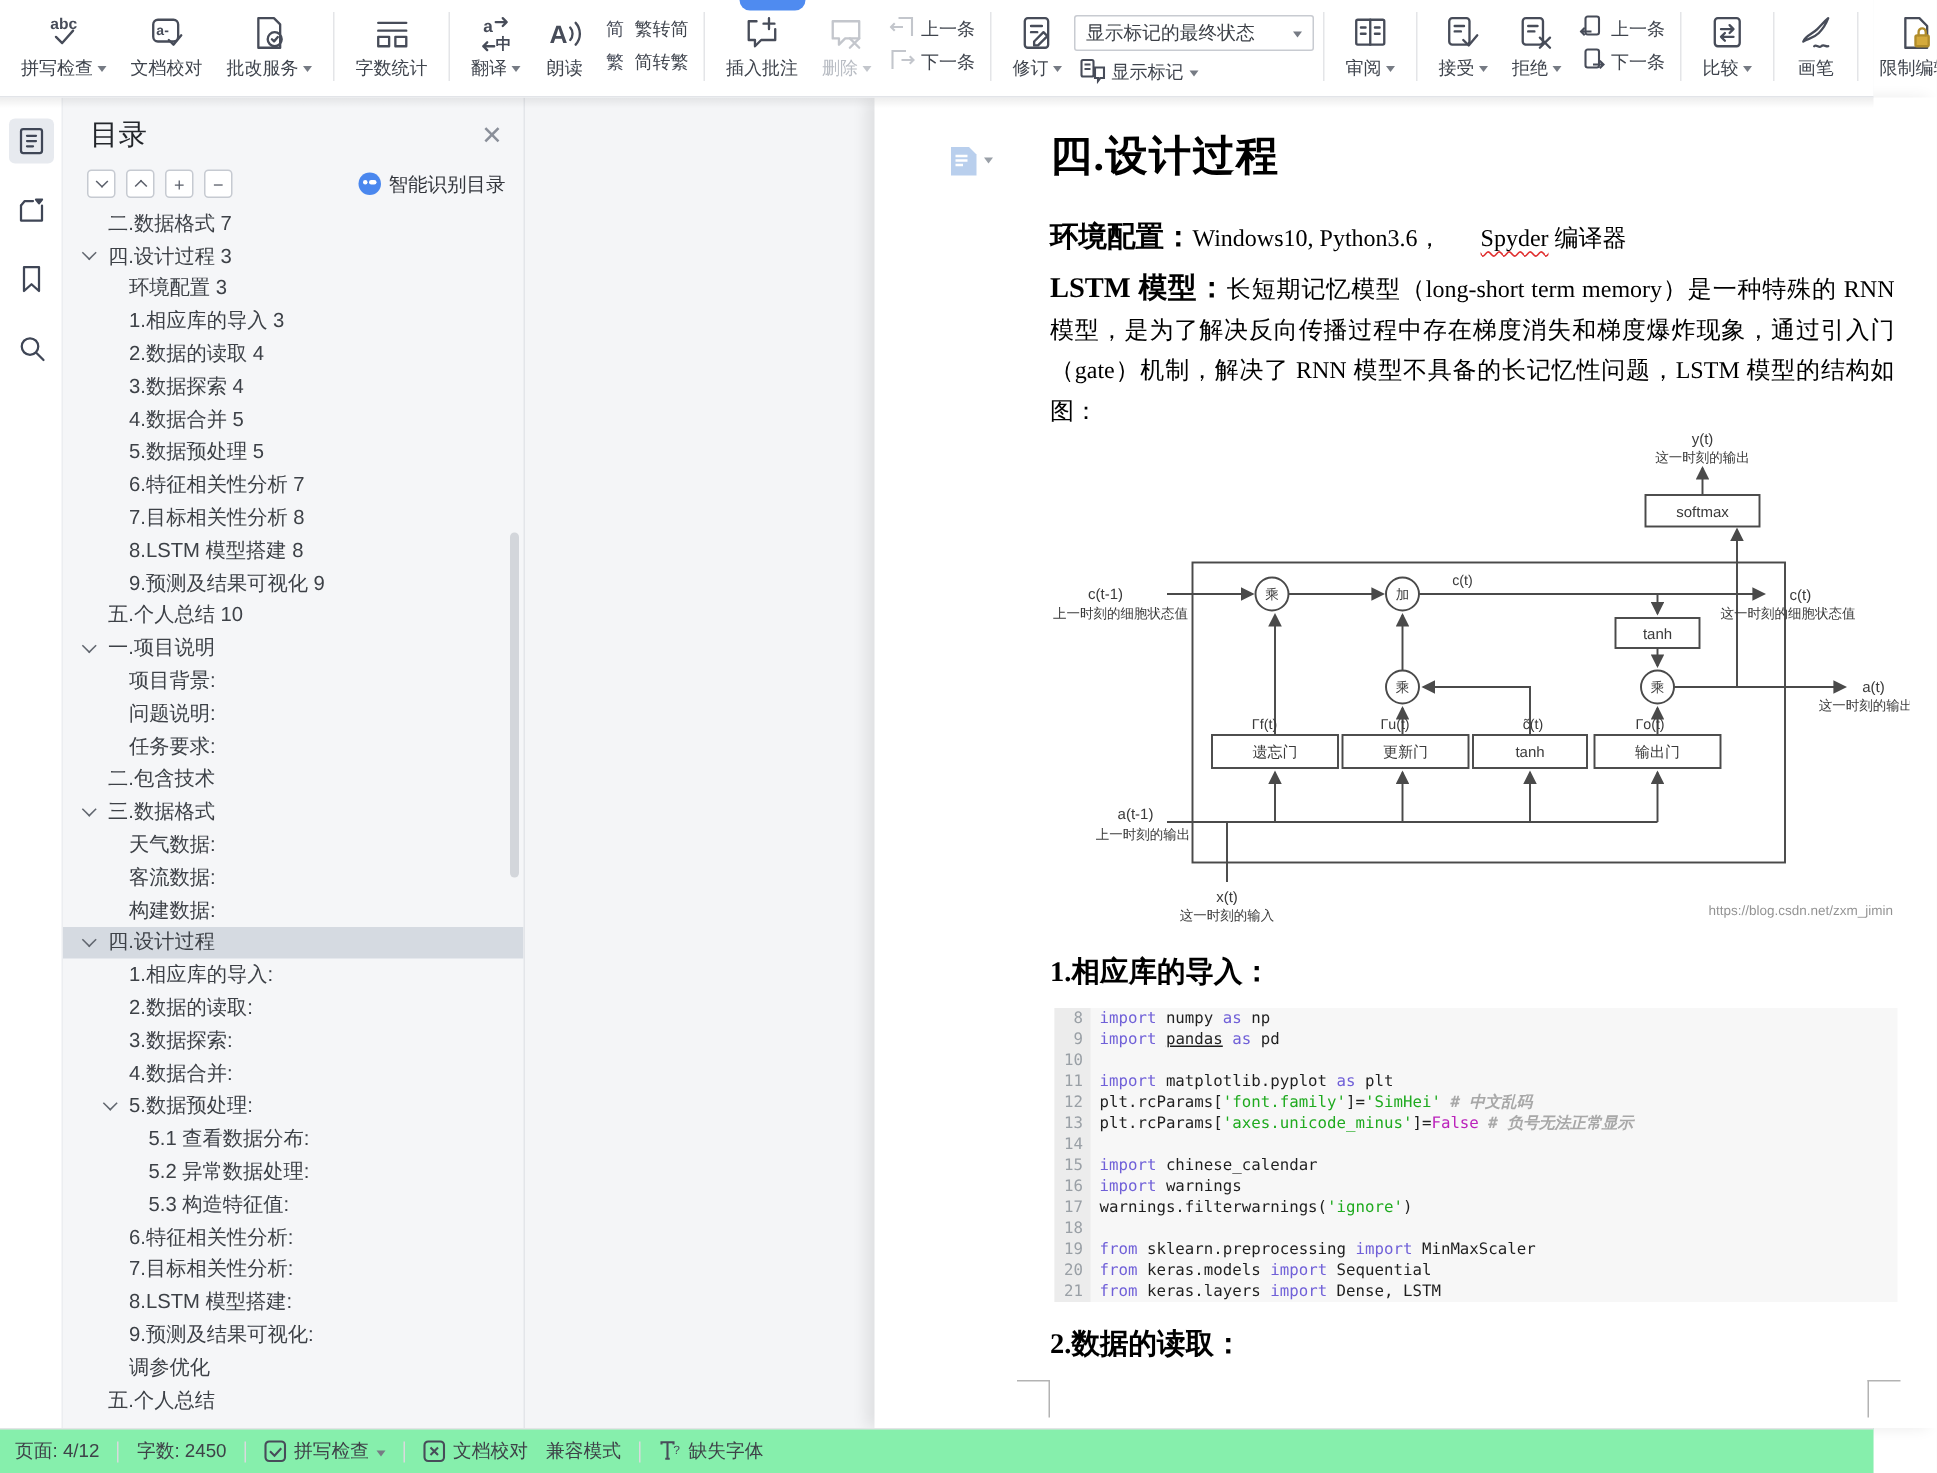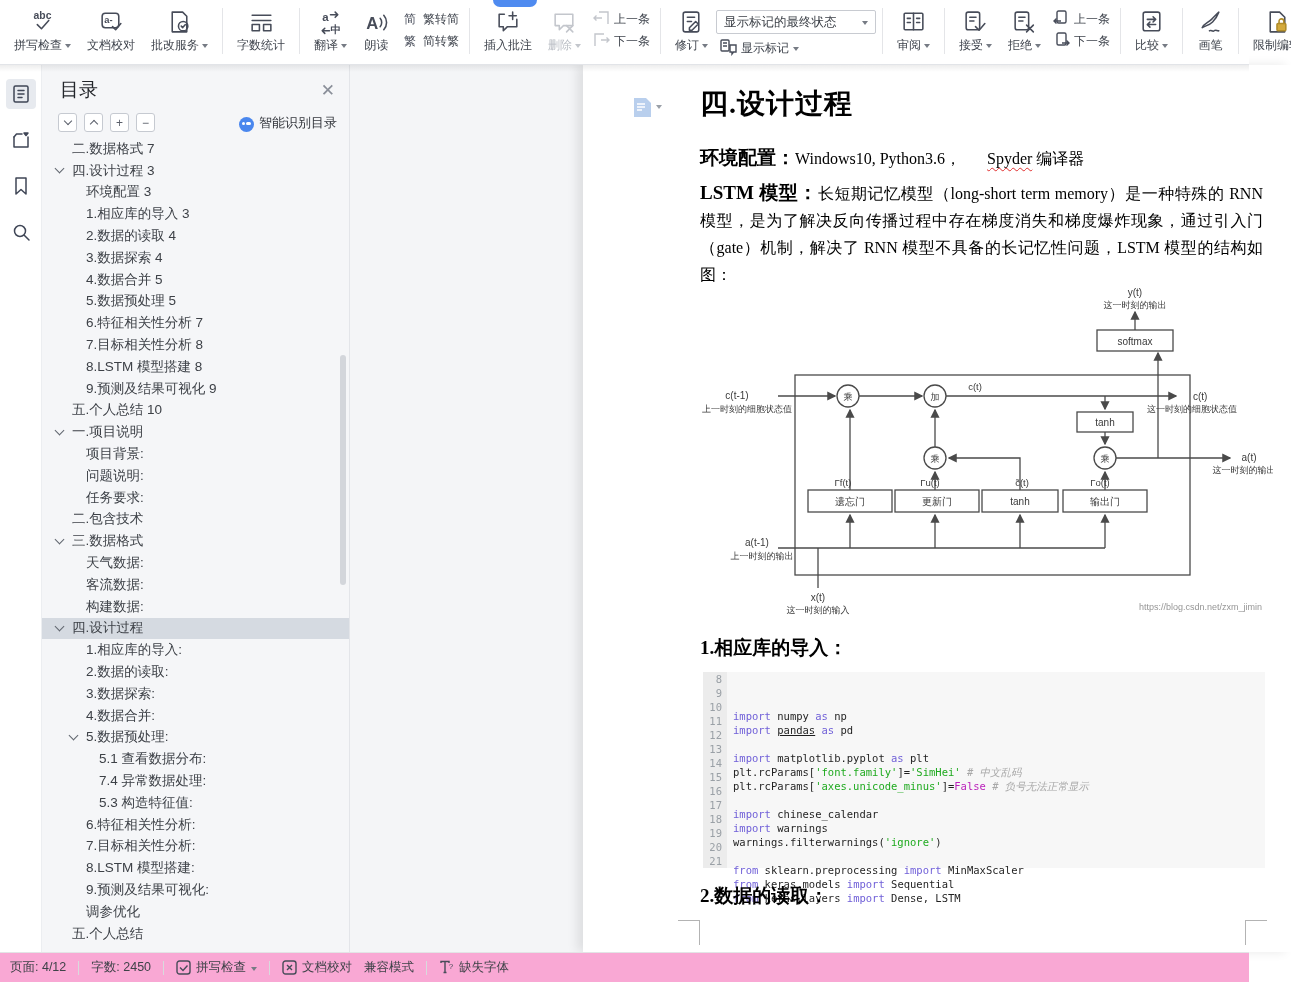--- a/index.html
+++ b/index.html
@@ -42,21 +42,21 @@
   .panel { position:absolute; top:0; left:42px; width:308px; bottom:0; background:#f5f6f8; border-right:1px solid #e3e5e9; }
   .panel-head { display:flex; align-items:center; justify-content:space-between; padding:12px 14px 0 18px; }
   .panel-title { font-size:19px; color:#23262b; }
   .panel-close { font-size:17px; color:#8a8f99; line-height:1; }
   .panel-ctrls { display:flex; align-items:center; padding:10px 12px 0 16px; }
   .cbox { width:19px; height:19px; border:1px solid #c6cad1; border-radius:3px; background:#fff; margin-right:7px;
     display:flex; align-items:center; justify-content:center; color:#5a5f6a; font-size:12px; line-height:1;}
   .chev { width:6px; height:6px; border-right:1.4px solid #5a5f6a; border-bottom:1.4px solid #5a5f6a; }
   .chev.down { transform:rotate(45deg); margin-top:-3px;}
   .chev.up { transform:rotate(-135deg); margin-top:3px;}
-  .smart { margin-left:auto; display:flex; align-items:flex-end; gap:5px; font-size:13px; color:#33363c; }
+  .smart { margin-left:auto; display:flex; align-items:center; gap:5px; font-size:13px; color:#33363c; }
   .robot { width:15px; height:15px; border-radius:50%; background:#4a87ee; position:relative; }
   .robot::before { content:''; position:absolute; left:3px; top:5px; width:3px; height:3px; background:#fff; border-radius:50%;}
   .robot::after { content:''; position:absolute; right:3px; top:5px; width:5px; height:3px; background:#fff; border-radius:2px;}
   .toc { position:absolute; top:73px; left:0; right:0; bottom:3px; overflow:hidden; }
   .toc-row { height:21.8px; display:flex; align-items:center; font-size:13.5px; color:#3d4147; white-space:nowrap; }
   .toc-row.lvl1 { padding-left:30px; }
   .toc-row.lvl2 { padding-left:44px; }
   .toc-row.lvl3 { padding-left:57px; }
   .toc-row.selected { background:#d5dae1; }
   .tarrow { display:inline-block; width:7px; height:7px; border-right:1.4px solid #61666f; border-bottom:1.4px solid #61666f;
@@ -78,30 +78,30 @@
   .lstm b { font-size:19px; }
   .h2 { position:absolute; left:117px; font-size:19px; font-weight:bold; }
   .diagram { position:absolute; left:112px; top:215px; }
   .diagram text { font-family:"Liberation Sans","DejaVu Sans",sans-serif; fill:#3a3a3a; }
   .wm { fill:#cdbaba; opacity:.55; }
 
   .code { position:absolute; left:120px; top:607px; width:562px; background:#f7f7f7;
     font-family:"DejaVu Sans Mono","Liberation Mono",monospace; font-size:10.5px; line-height:14px; }
   .code-row { display:flex; height:14px; }
   .ln { width:24px; flex:none; background:#ececec; color:#9aa0a6; text-align:right; padding-right:5px; }
-  .cl { padding-left:6px; white-space:pre; color:#1f1f1f;margin-top:37px; }
+  .cl { padding-left:6px; white-space:pre; color:#1f1f1f; }
   .tk-k { color:#7060d8; } .tk-s { color:#1faa1f; } .tk-b { color:#bb22bb; }
-  .tk-c { color:#a8a8a8; font-style:italic; } .tk-p { color:#1f1f1f; } .tk-u { color:#1f1f1f; text-decoration:underline;}
+  .tk-c { color:#a8a8a8; font-style:italic;font-weight:bold; } .tk-p { color:#1f1f1f; } .tk-u { color:#1f1f1f; text-decoration:underline;}
 
   .corner { position:absolute; width:22px; height:25px; top:855px; }
   .corner.l { left:95px; border-top:1px solid #b3b3b3; border-right:1px solid #b3b3b3; }
   .corner.r { left:662px; border-top:1px solid #b3b3b3; border-left:1px solid #b3b3b3; }
 
   
-  .statusbar { position:absolute; left:0; right:0; bottom:0; height:30px; background:#f9a8d4; border-top:1px solid #e3e4e6;
+  .statusbar { position:absolute; left:0; right:0; bottom:0; height:30px; background:#86efac; border-top:1px solid #e3e4e6;
     display:flex; align-items:center; padding-left:10px; font-size:12.5px; color:#3e4248; gap:12px; }
   .st-sep { width:1px; height:14px; background:#d9dadd; }
   .st-item { display:flex; align-items:center; gap:5px; white-space:nowrap;}
   .st-item svg { width:15px; height:15px; stroke:#474c59; fill:none; stroke-width:1.4; }
   .st-item svg text { fill:#474c59; stroke:none; }
 </style>
 </head>
 <body>
 
 <div class="app">
@@ -469,21 +469,21 @@
             <span>4.数据合并:</span>
           </div>
           <div class="toc-row lvl2">
             <span class="tarrow"></span>
             <span>5.数据预处理:</span>
           </div>
           <div class="toc-row lvl3">
             <span>5.1 查看数据分布:</span>
           </div>
           <div class="toc-row lvl3">
-            <span>7.4 异常数据处理:</span>
+            <span>5.2 异常数据处理:</span>
           </div>
           <div class="toc-row lvl3">
             <span>5.3 构造特征值:</span>
           </div>
           <div class="toc-row lvl2">
             <span>6.特征相关性分析:</span>
           </div>
           <div class="toc-row lvl2">
             <span>7.目标相关性分析:</span>
           </div>

